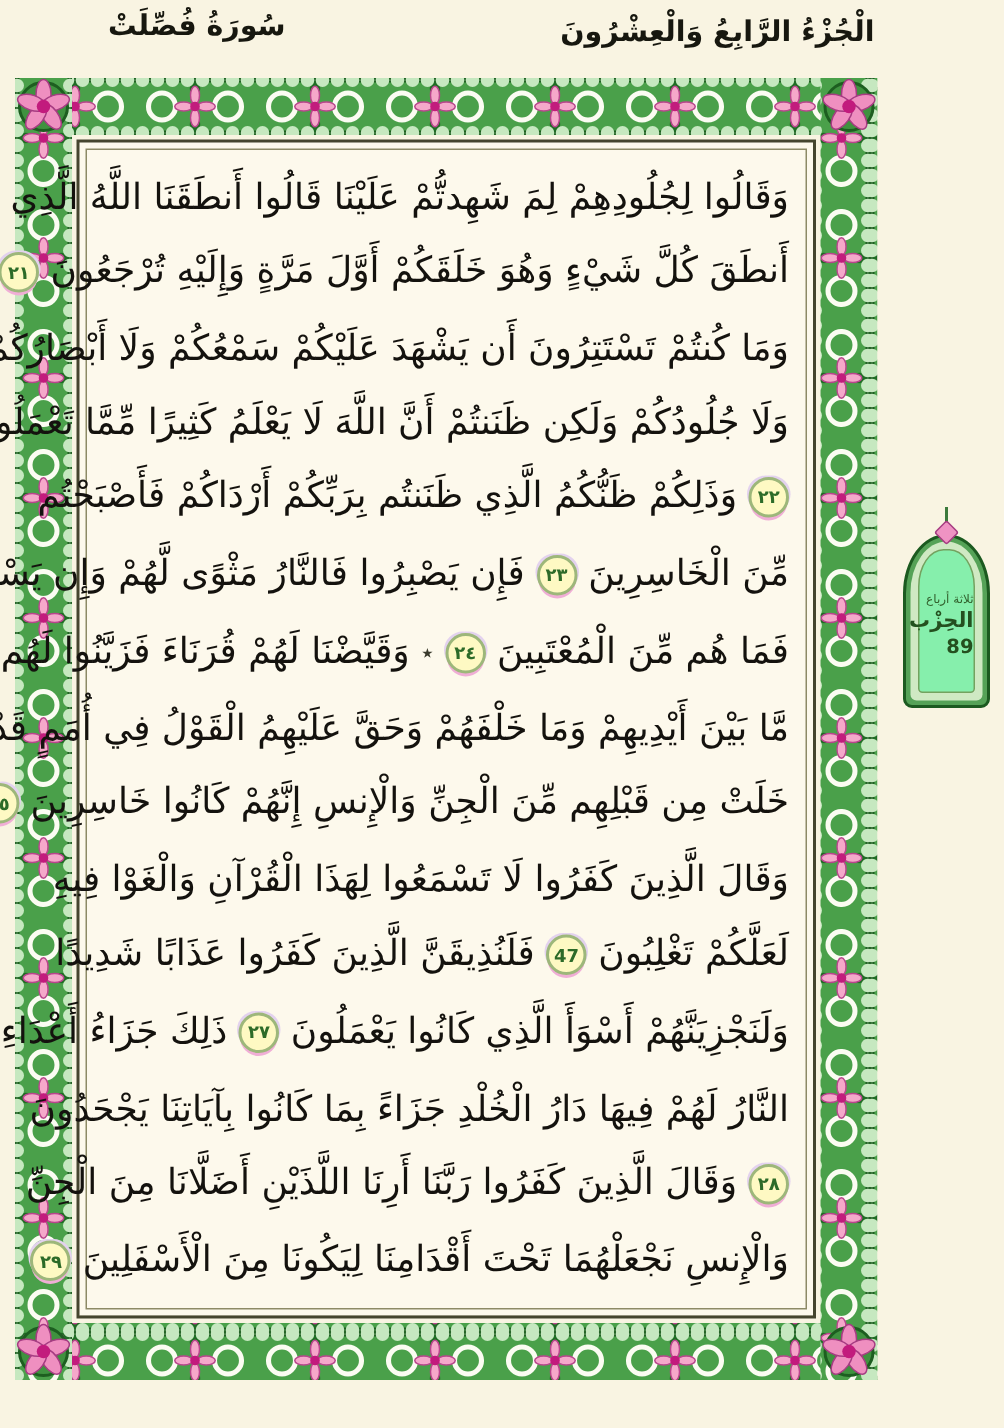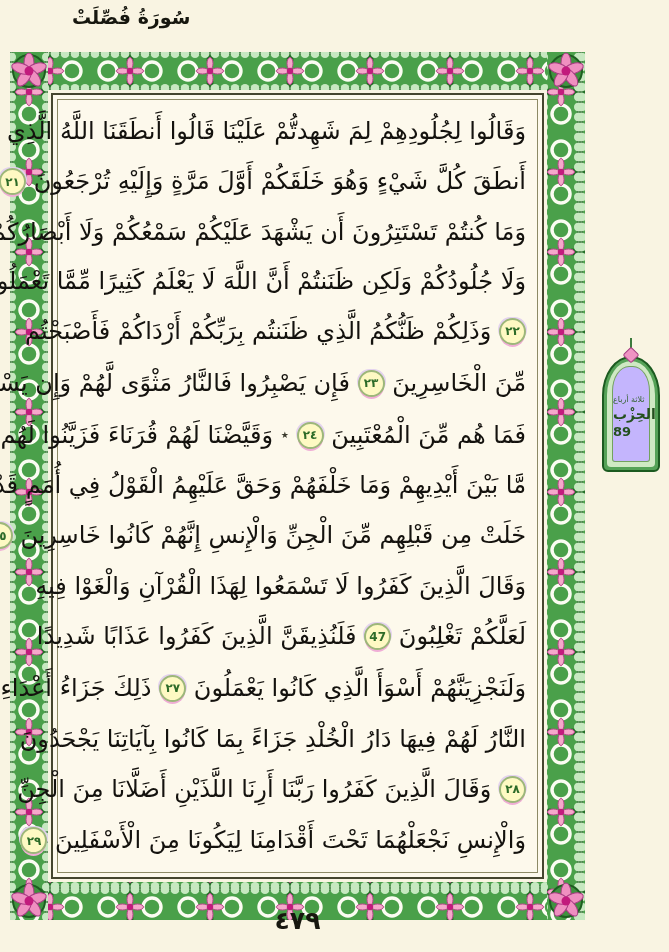--- a/index.html
+++ b/index.html
@@ -86,24 +86,24 @@
     border:2px solid #1c5a20;
     border-radius:50% 50% 6px 6px / 34% 34% 6px 6px;
   }
   .dome .mid{
     position:absolute; inset:5px;
     background:#cfe9c3;
     border-radius:50% 50% 4px 4px / 32% 32% 4px 4px;
   }
   .dome .inner{
     position:absolute; inset:10px;
-    background:#c4b5fd;
+    background:#86efac;
     border:1px solid #73a25f;
     border-radius:45% 45% 3px 3px / 26% 26% 3px 3px;
-    display:flex; flex-direction:column; align-items:flex-end; justify-content:center;
+    display:flex; flex-direction:column; align-items:flex-start; justify-content:center;
     gap:2px; padding-top:6px;
   }
   .dome .flower{
     position:absolute; top:-7px; left:50%;
     width:12px; height:12px;
     background:#ef93c3; border:1px solid #a63c82;
     transform:translateX(-50%) rotate(45deg);
     border-radius:2px;
   }
   .hizb-t1{ font-size:8px; color:#33622e; }
@@ -114,20 +114,21 @@
     position:absolute; left:10px; top:906px; width:575px;
     text-align:center;
     font-size:25px; font-weight:bold; color:#17170f;
   }
 </style>
 </head>
 <body>
 
 <div class="page">
 
+  <div class="hdr hdr-juz">الْجُزْءُ الرَّابِعُ وَالْعِشْرُونَ</div>
   <div class="hdr hdr-surah">سُورَةُ فُصِّلَتْ</div>
 
   <div class="frame">
     <svg width="575" height="868" viewBox="0 0 575 868">
       <defs>
         <pattern id="ph" width="80" height="38" patternUnits="userSpaceOnUse">
           <rect width="80" height="38" fill="#4aa04a"></rect>
           <rect width="80" height="3" fill="#1d5e20"></rect>
           <rect y="35" width="80" height="3" fill="#1d5e20"></rect>
           <circle cx="18" cy="19" r="9" fill="none" stroke="#fbfcf2" stroke-width="3.4"></circle>
@@ -241,15 +242,14 @@
       <div class="mid"></div>
       <div class="flower"></div>
       <div class="inner">
         <div class="hizb-t1">ثلاثة أرباع</div>
         <div class="hizb-t2">الحِزْب</div>
         <div class="hizb-t3">89</div>
       </div>
     </div>
   </div>
 
-  <div class="pagenum">٤٧٩</div>
 
 </div>
 
 </body></html>

